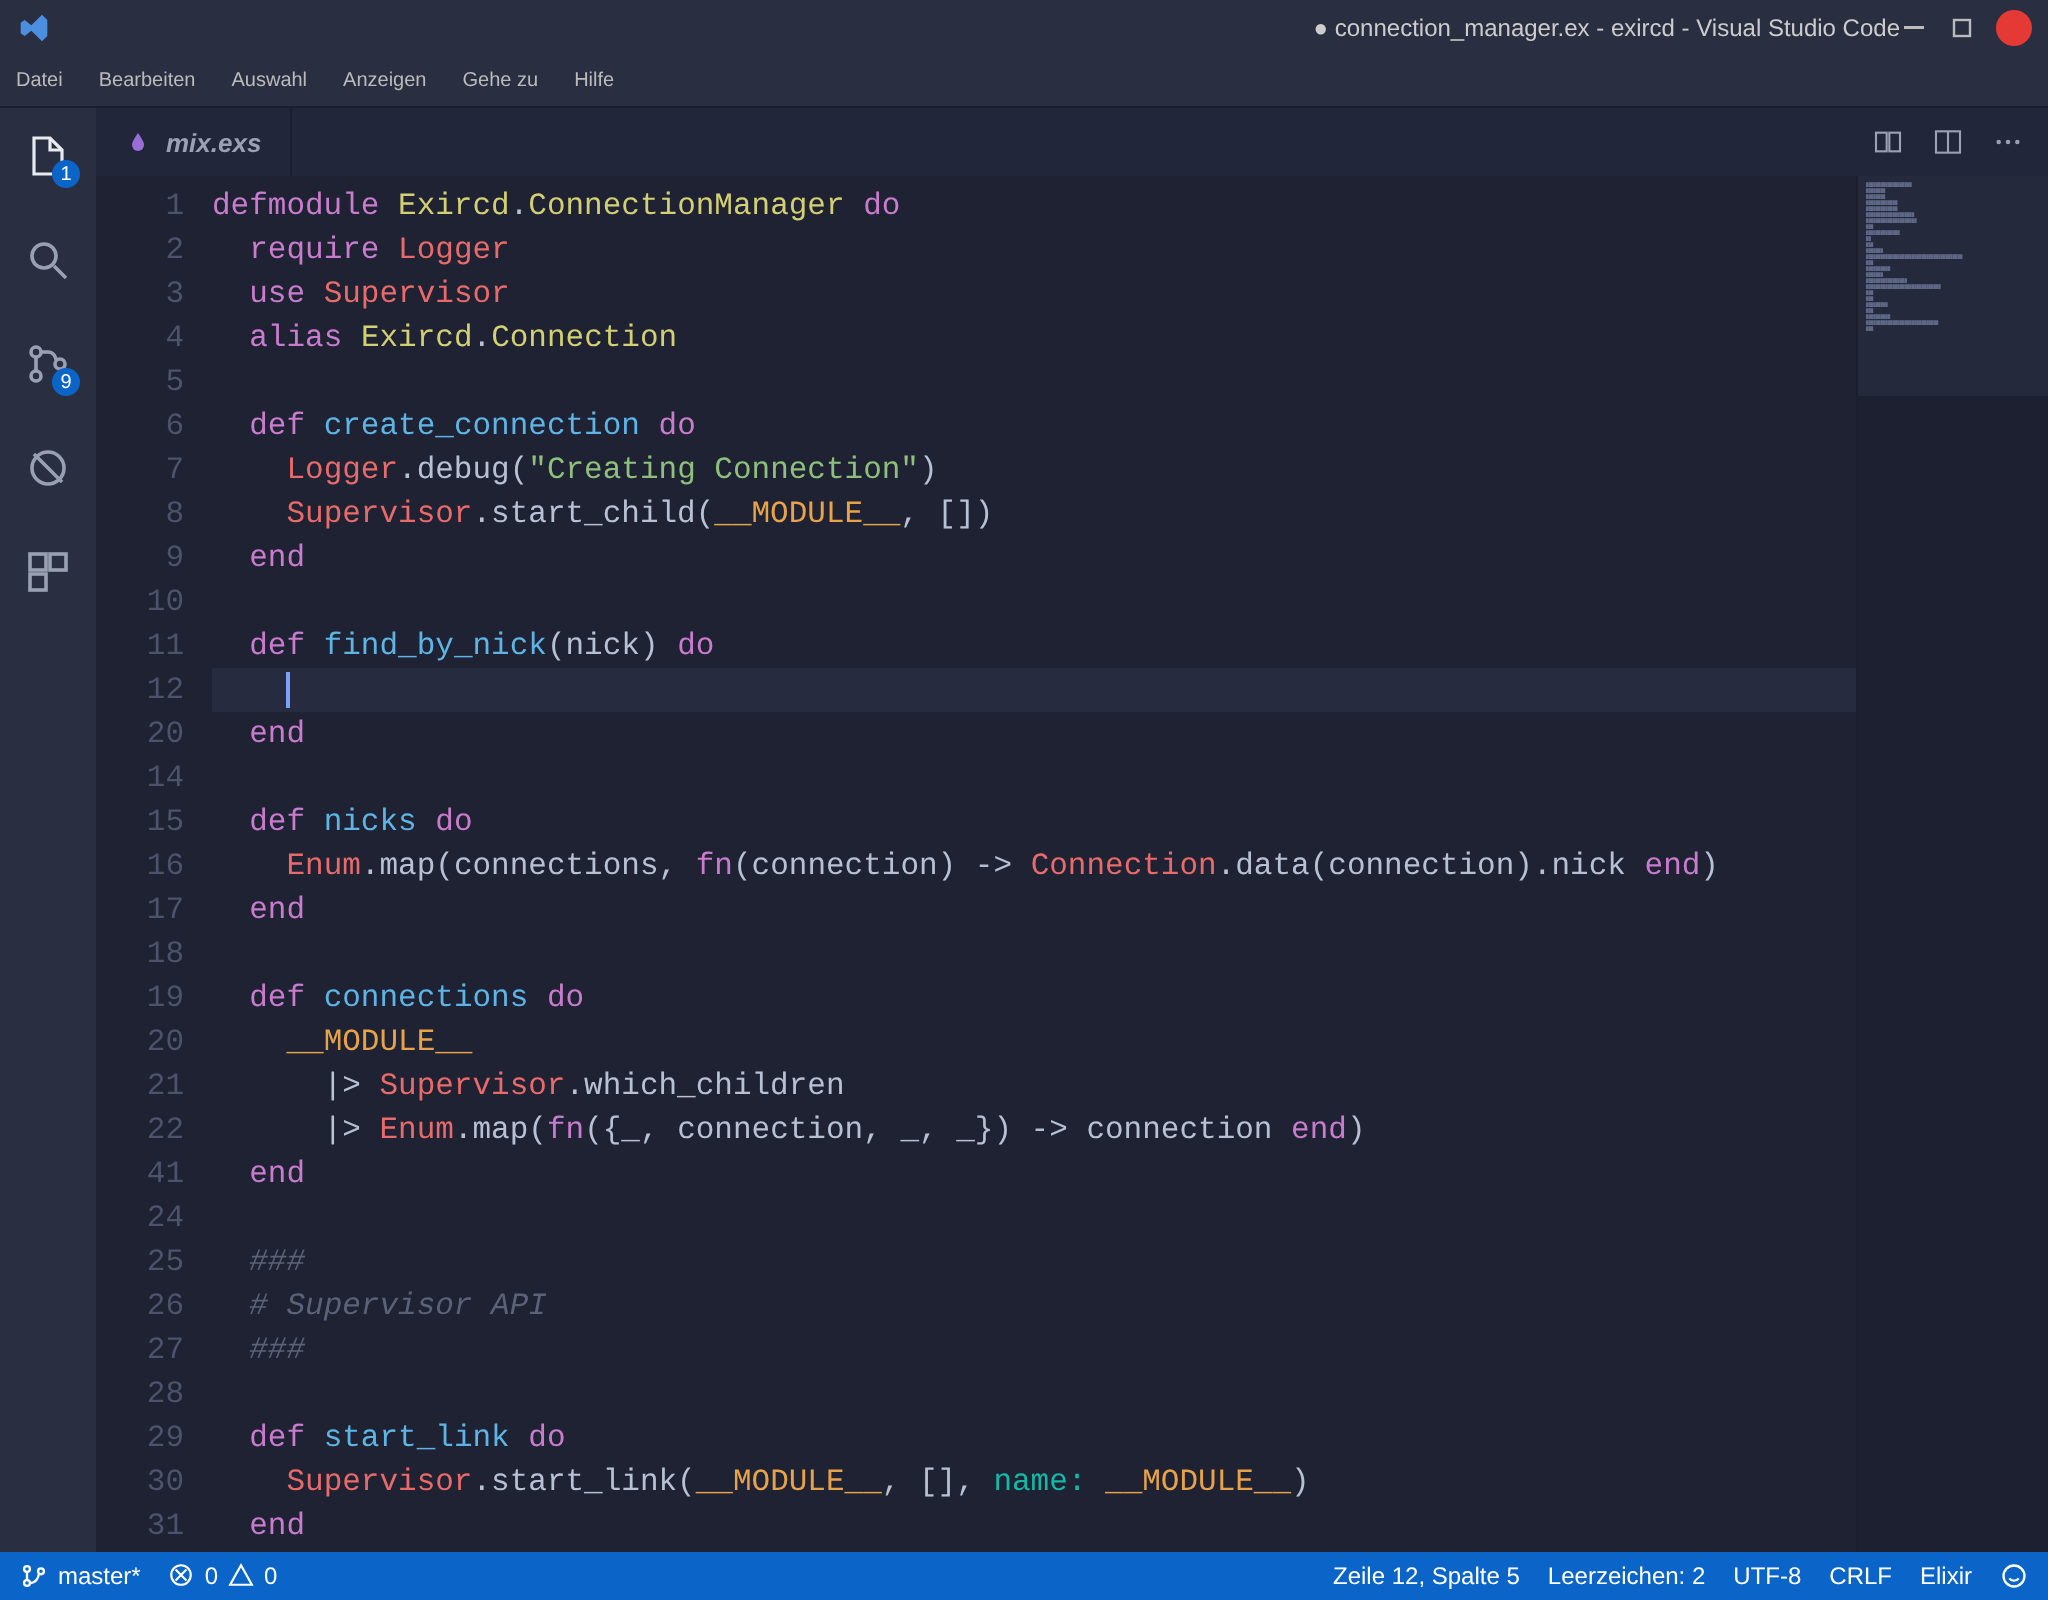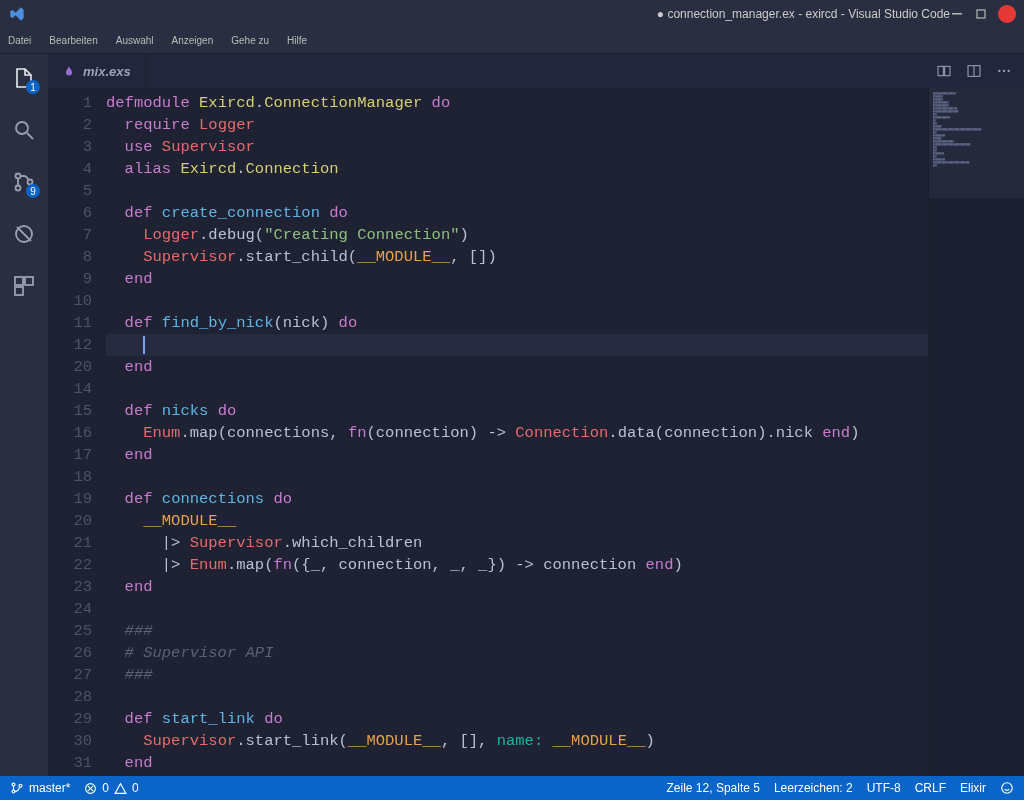--- a/index.html
+++ b/index.html
@@ -141,21 +141,21 @@
 .statusbar {
   height:24px;
   background:#0b64c7;
   color:#fff;
   display:flex;
   align-items:center;
   font-size:12px;
   padding: 0 10px;
   gap:14px;
 }
-.statusbar .sitem { display:flex; align-items:flex-end; gap:5px; cursor:pointer; }
+.statusbar .sitem { display:flex; align-items:flex-start; gap:5px; cursor:pointer; }
 .statusbar .flex { flex:1; }
 
 svg { display:block; }
 </style>
 </head>
 <body>
 
 <div class="titlebar">
   <span class="vs-logo">
     <svg width="16" height="16" viewBox="0 0 24 24">
@@ -280,21 +280,21 @@
           <div class="codeln">20</div>
           <div class="codeln">14</div>
           <div class="codeln">15</div>
           <div class="codeln">16</div>
           <div class="codeln">17</div>
           <div class="codeln">18</div>
           <div class="codeln">19</div>
           <div class="codeln">20</div>
           <div class="codeln">21</div>
           <div class="codeln">22</div>
-          <div class="codeln">23</div>
+          <div class="codeln">41</div>
           <div class="codeln">24</div>
           <div class="codeln">25</div>
           <div class="codeln">26</div>
           <div class="codeln">27</div>
           <div class="codeln">28</div>
           <div class="codeln">29</div>
           <div class="codeln">30</div>
           <div class="codeln">31</div>
         </div>
       <div class="code" id="code"><span class="codeln"><span class="tok-kw">defmodule</span><span class="tok-op"> </span><span class="tok-mod">Exircd</span><span class="tok-op">.</span><span class="tok-mod">ConnectionManager</span><span class="tok-op"> </span><span class="tok-kw">do</span></span><span class="codeln"><span class="tok-op">  </span><span class="tok-kw">require</span><span class="tok-op"> </span><span class="tok-red">Logger</span></span><span class="codeln"><span class="tok-op">  </span><span class="tok-kw">use</span><span class="tok-op"> </span><span class="tok-red">Supervisor</span></span><span class="codeln"><span class="tok-op">  </span><span class="tok-kw">alias</span><span class="tok-op"> </span><span class="tok-mod">Exircd</span><span class="tok-op">.</span><span class="tok-mod">Connection</span></span><span class="codeln">&nbsp;</span><span class="codeln"><span class="tok-op">  </span><span class="tok-kw">def</span><span class="tok-op"> </span><span class="tok-fn">create_connection</span><span class="tok-op"> </span><span class="tok-kw">do</span></span><span class="codeln"><span class="tok-op">    </span><span class="tok-red">Logger</span><span class="tok-op">.debug(</span><span class="tok-str">"Creating Connection"</span><span class="tok-op">)</span></span><span class="codeln"><span class="tok-op">    </span><span class="tok-red">Supervisor</span><span class="tok-op">.start_child(</span><span class="tok-const">__MODULE__</span><span class="tok-op">, [])</span></span><span class="codeln"><span class="tok-op">  </span><span class="tok-kw">end</span></span><span class="codeln">&nbsp;</span><span class="codeln"><span class="tok-op">  </span><span class="tok-kw">def</span><span class="tok-op"> </span><span class="tok-fn">find_by_nick</span><span class="tok-op">(nick) </span><span class="tok-kw">do</span></span><span class="codeln hl-line"><span class="tok-op">    </span><span class="cursor"></span></span><span class="codeln"><span class="tok-op">  </span><span class="tok-kw">end</span></span><span class="codeln">&nbsp;</span><span class="codeln"><span class="tok-op">  </span><span class="tok-kw">def</span><span class="tok-op"> </span><span class="tok-fn">nicks</span><span class="tok-op"> </span><span class="tok-kw">do</span></span><span class="codeln"><span class="tok-op">    </span><span class="tok-red">Enum</span><span class="tok-op">.map(connections, </span><span class="tok-kw">fn</span><span class="tok-op">(connection) -&gt; </span><span class="tok-red">Connection</span><span class="tok-op">.data(connection).nick </span><span class="tok-kw">end</span><span class="tok-op">)</span></span><span class="codeln"><span class="tok-op">  </span><span class="tok-kw">end</span></span><span class="codeln">&nbsp;</span><span class="codeln"><span class="tok-op">  </span><span class="tok-kw">def</span><span class="tok-op"> </span><span class="tok-fn">connections</span><span class="tok-op"> </span><span class="tok-kw">do</span></span><span class="codeln"><span class="tok-op">    </span><span class="tok-const">__MODULE__</span></span><span class="codeln"><span class="tok-op">      |&gt; </span><span class="tok-red">Supervisor</span><span class="tok-op">.which_children</span></span><span class="codeln"><span class="tok-op">      |&gt; </span><span class="tok-red">Enum</span><span class="tok-op">.map(</span><span class="tok-kw">fn</span><span class="tok-op">({_, connection, _, _}) -&gt; connection </span><span class="tok-kw">end</span><span class="tok-op">)</span></span><span class="codeln"><span class="tok-op">  </span><span class="tok-kw">end</span></span><span class="codeln">&nbsp;</span><span class="codeln"><span class="tok-op">  </span><span class="tok-cmt">###</span></span><span class="codeln"><span class="tok-op">  </span><span class="tok-cmt"># Supervisor API</span></span><span class="codeln"><span class="tok-op">  </span><span class="tok-cmt">###</span></span><span class="codeln">&nbsp;</span><span class="codeln"><span class="tok-op">  </span><span class="tok-kw">def</span><span class="tok-op"> </span><span class="tok-fn">start_link</span><span class="tok-op"> </span><span class="tok-kw">do</span></span><span class="codeln"><span class="tok-op">    </span><span class="tok-red">Supervisor</span><span class="tok-op">.start_link(</span><span class="tok-const">__MODULE__</span><span class="tok-op">, [], </span><span class="tok-var">name:</span><span class="tok-op"> </span><span class="tok-const">__MODULE__</span><span class="tok-op">)</span></span><span class="codeln"><span class="tok-op">  </span><span class="tok-kw">end</span></span></div>

